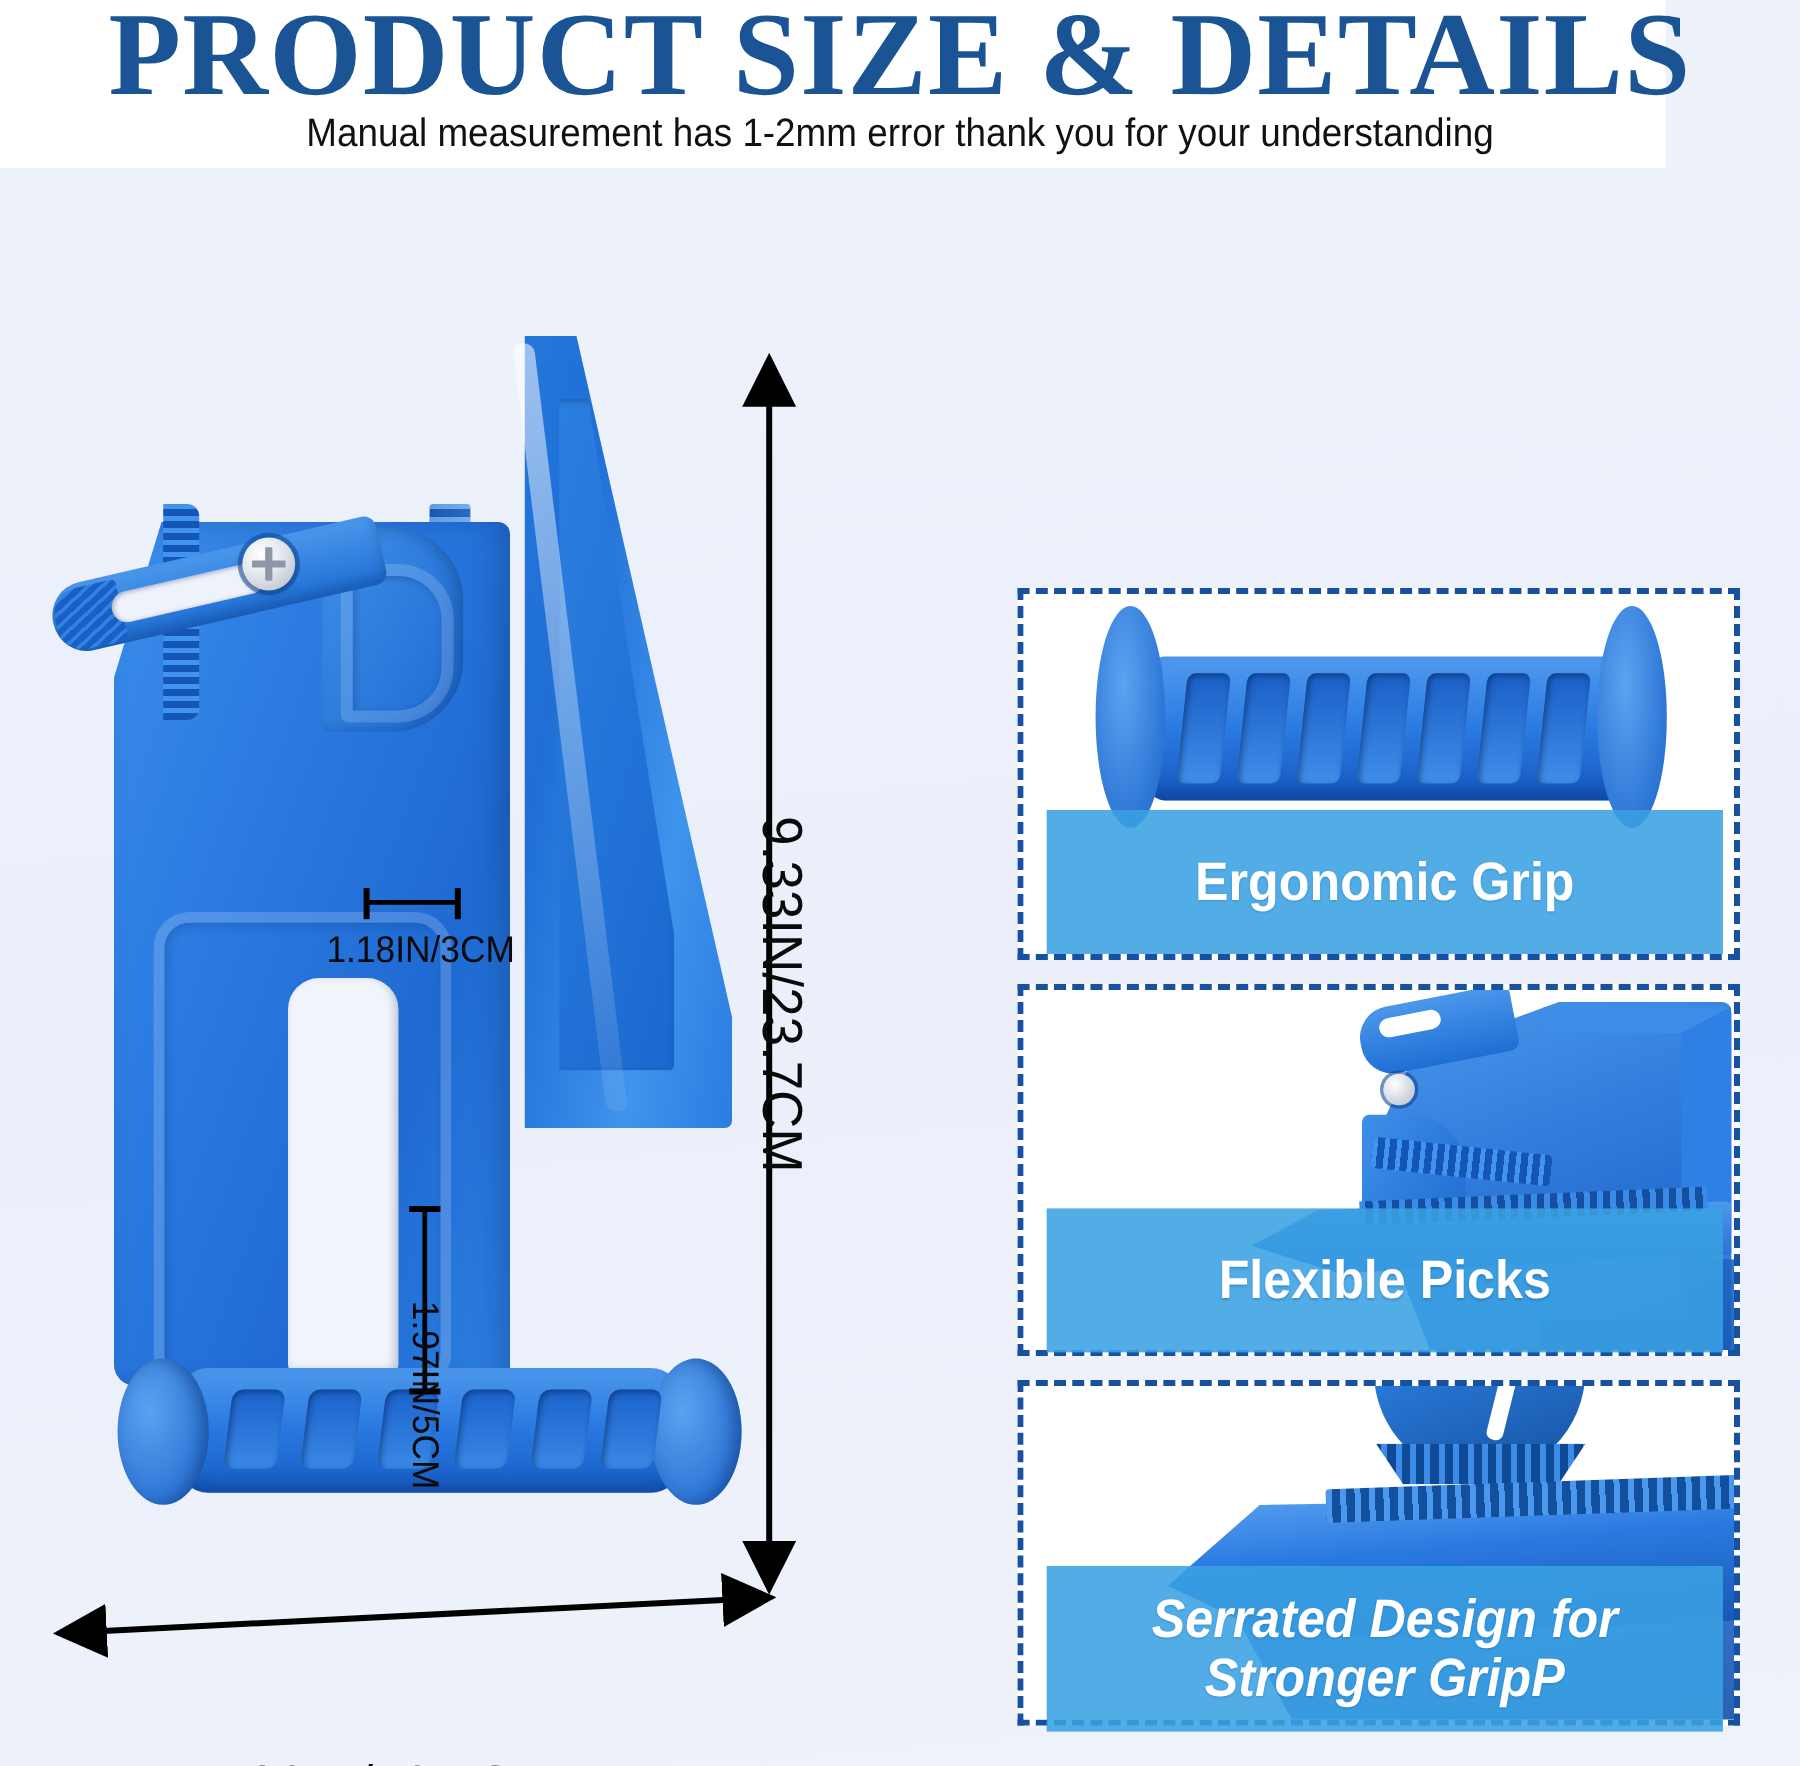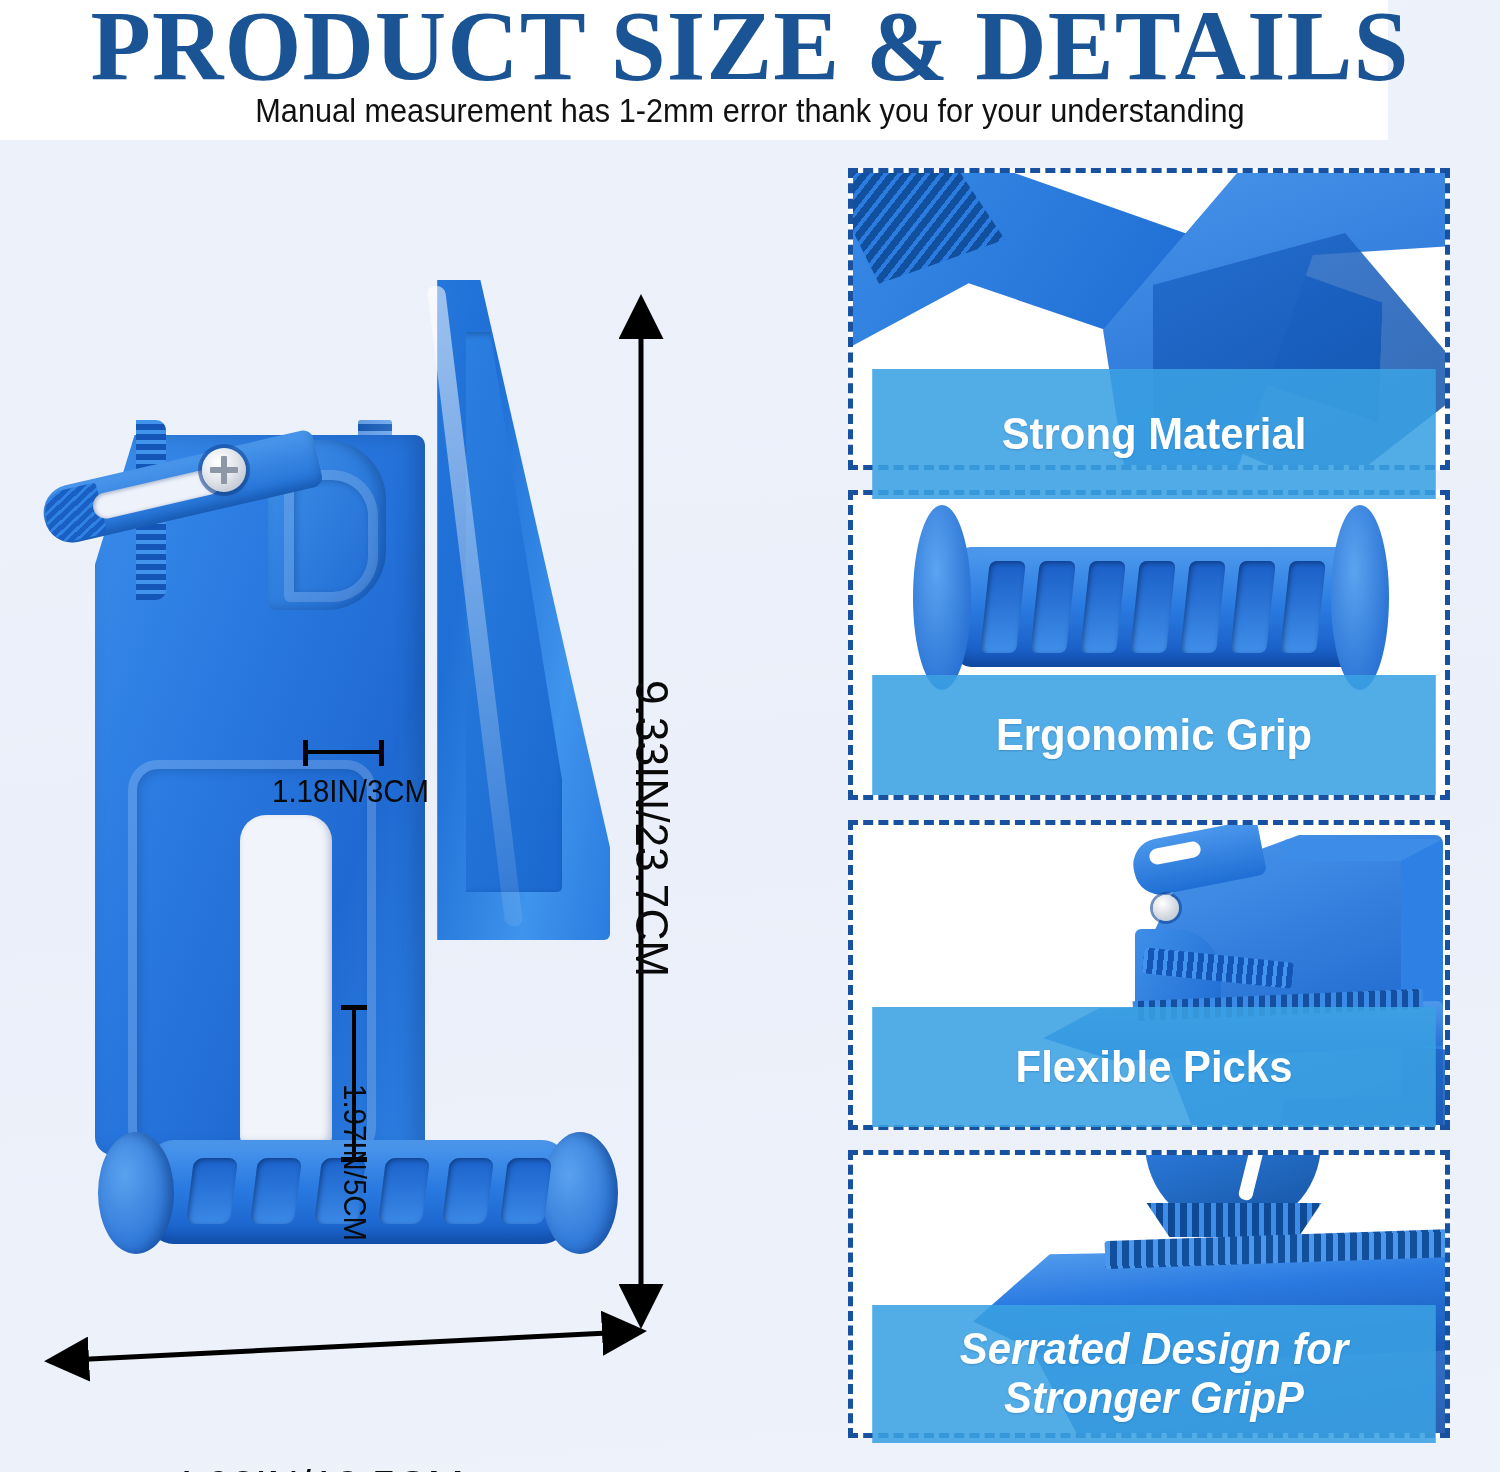--- a/index.html
+++ b/index.html
@@ -544,29 +544,20 @@
     </svg>
 
     <div class="dim-label lbl-width">4.92IN/12.5CM</div>
     <div class="dim-label lbl-height">9.33IN/23.7CM</div>
     <div class="dim-label lbl-inner-h">1.18IN/3CM</div>
     <div class="dim-label lbl-inner-v">1.97IN/5CM</div>
   </div>
 
   <div class="panels">
 
-    <div class="panel" style="top:0px; height:302px;">
-      <div class="panel-photo">
-        <div class="p1-chev"></div>
-        <div class="p1-arm"></div>
-        <div class="p1-shadow"></div>
-        <div class="p1-serr"></div>
-      </div>
-      <div class="caption" style="top:196px; height:130px;">Strong Material</div>
-    </div>
 
     <div class="panel" style="top:652px; height:310px;">
       <div class="panel-photo">
         <div class="p3-head"></div>
         <div class="p3-frame"></div>
         <div class="p3-tail"></div>
         <div class="p3-cam"></div>
         <div class="p3-cam-teeth"></div>
         <div class="p3-jaw"></div>
         <div class="p3-jaw-teeth"></div>

